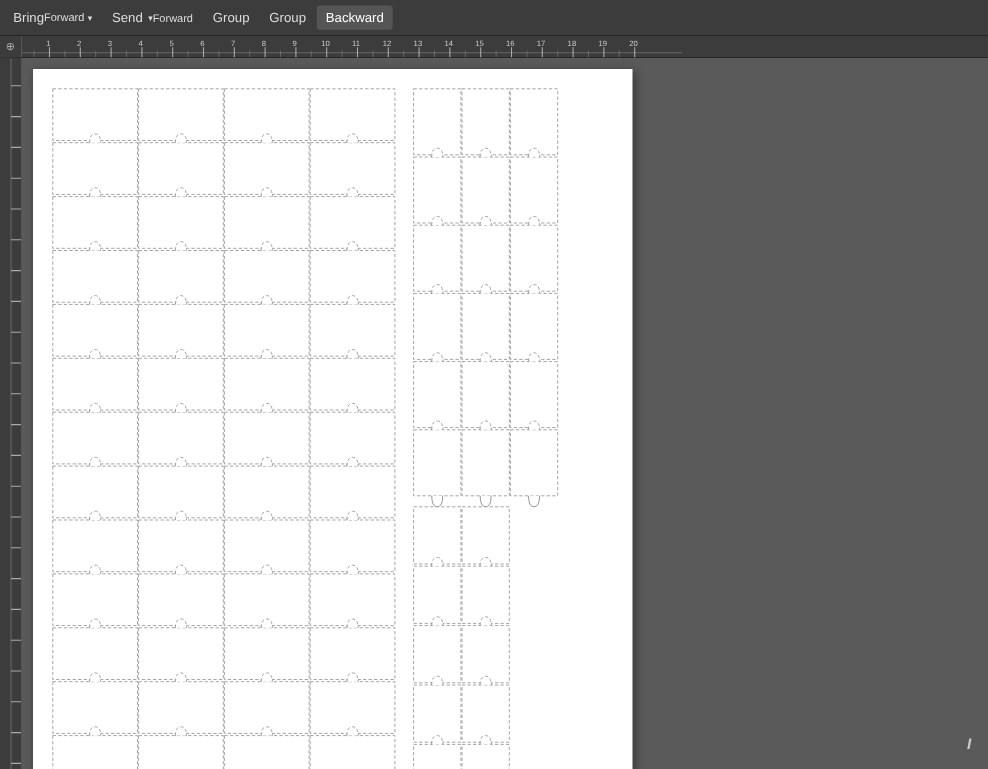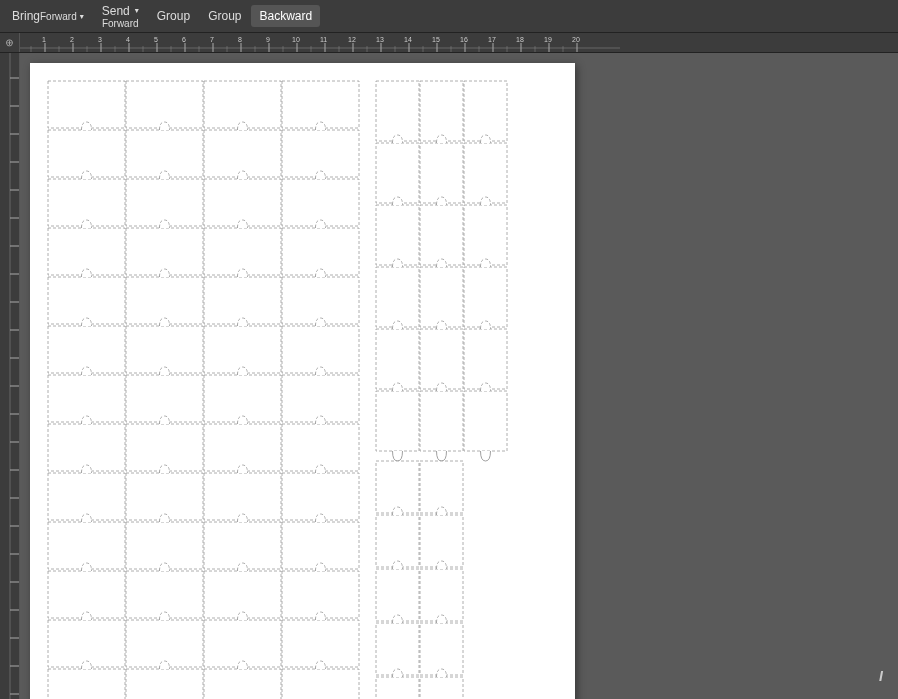--- a/index.html
+++ b/index.html
@@ -125,21 +125,21 @@
 <body>
 
 <div class="toolbar">
   <div class="toolbar-item">
     <span>Bring</span>
     <br>
     <span style="font-size:10px">Forward</span>
     <span class="arrow">▾</span>
   </div>
 
-  <div class="toolbar-item" style="flex-direction:column;align-items:center;padding:2px 8px;">
+  <div class="toolbar-item" style="flex-direction:row;align-items:flex-end;padding:2px 8px;">
     <div style="display:flex;align-items:center;gap:2px;">
       <span>Send</span>
       <span class="arrow">▾</span>
     </div>
     <span style="font-size:10px">Forward</span>
   </div>
 
   <div class="toolbar-item">
     <span>Group</span>
   </div>

